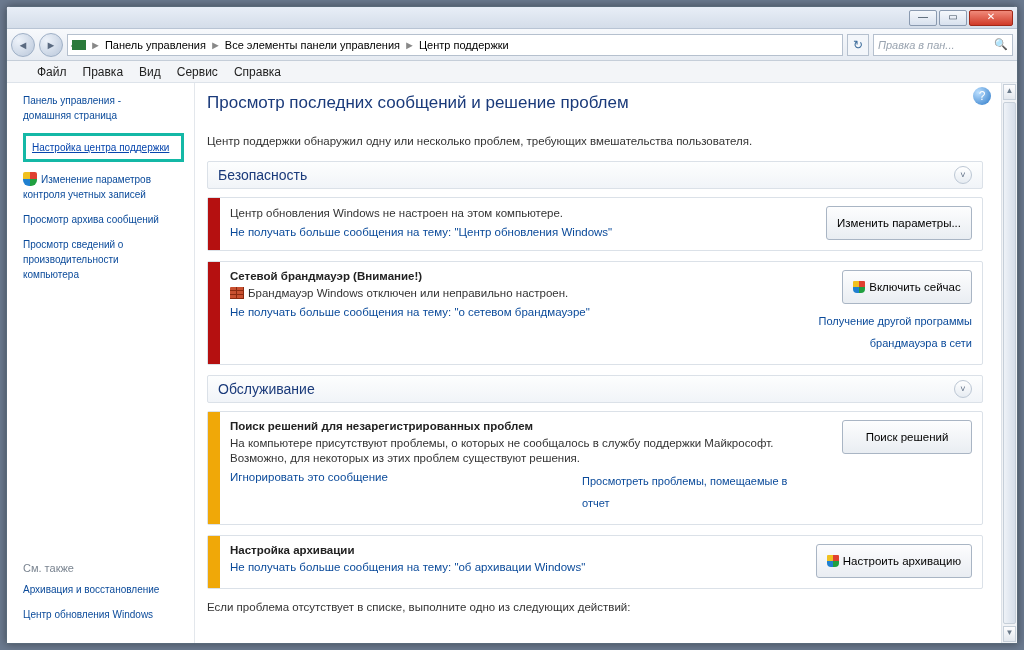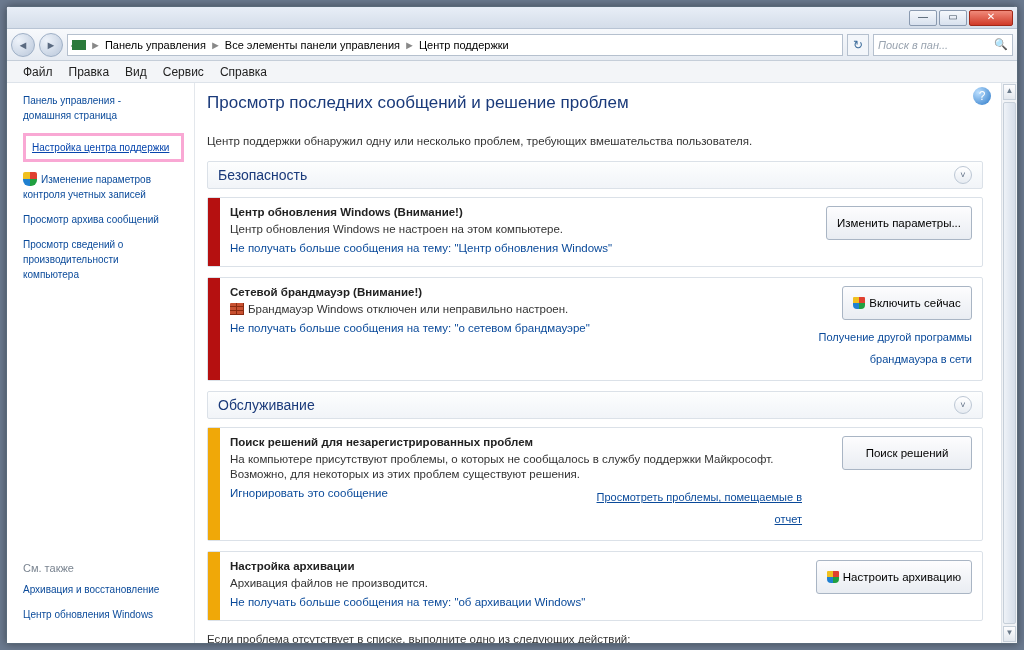--- a/index.html
+++ b/index.html
@@ -14,27 +14,27 @@
   .navrow { height: 32px; background: linear-gradient(#f7f9fc,#e6ebf2); border-bottom: 1px solid #c5ced9; display: flex; align-items: center; padding: 0 4px; gap: 4px; }
   .navbtn { width: 24px; height: 24px; border-radius: 50%; background: radial-gradient(circle at 30% 30%, #eef3fa, #b9c7da); border: 1px solid #9fb0c6; display: flex; align-items: center; justify-content: center; font-size: 11px; color: #5a6a80; }
   .addr { flex: 1; height: 22px; background: #fff; border: 1px solid #b5c0ce; display: flex; align-items: center; padding: 0 4px; gap: 4px; font-size: 11px; }
   .flag { width: 14px; height: 10px; background: #2a7a3a; display: inline-block; position: relative; }
   .flag::after { content:""; position:absolute; left:-4px; top:3px; border:3px solid transparent; border-right-color:#2a7a3a; }
   .crumb-sep { color: #888; }
   .refresh { width: 22px; height: 22px; border: 1px solid #b5c0ce; background: #f3f6fa; display:flex;align-items:center;justify-content:center;color:#3a6a9a;font-size:12px; }
   .searchbox { width: 140px; height: 22px; background: #fff; border: 1px solid #b5c0ce; display: flex; align-items: center; padding: 0 4px; font-size: 11px; color: #9aa4b0; font-style: italic; }
   .searchbox .mag { margin-left: auto; color: #5a7aaa; font-style: normal; }
   
-  .menubar { height: 22px; background: #f3f5f8; border-bottom: 1px solid #dde3ea; display: flex; align-items: stretch; padding: 0 8px; }
+  .menubar { height: 22px; background: #f3f5f8; border-bottom: 1px solid #dde3ea; display: flex; align-items: stretch; padding: 0 22px; }
   .menuitem { padding: 0 8px; line-height: 22px; font-size: 12px; color: #222; cursor: default; }
   
   .body { flex: 1; display: flex; overflow: hidden; background: #fff; }
   .sidebar { width: 188px; padding: 10px 10px 10px 16px; border-right: 1px solid #e3e7ec; overflow: auto; }
   .side-link { display: block; color: #0a4a9a; font-size: 10px; line-height: 15px; margin-bottom: 10px; cursor: pointer; }
-  .side-link.highlight { border: 3px solid #f9a8d4; padding: 4px 6px; color: #0645ad; text-decoration: underline; }
+  .side-link.highlight { border: 3px solid #14b8a6; padding: 4px 6px; color: #0645ad; text-decoration: underline; }
   .side-seealso { margin-top: 280px; }
   .side-heading { color: #7a8490; font-size: 11px; margin-bottom: 8px; }
   .shield-mini { display:inline-block; width:14px; height:14px; vertical-align:-3px; margin-right:4px; background: conic-gradient(#e04030 0 25%, #20a040 0 50%, #2080d0 0 75%, #f0c020 0); border-radius: 2px 2px 6px 6px; }
   
   .main { flex: 1; padding: 10px 18px 10px 12px; overflow: auto; position: relative; }
   .help-icon { position: absolute; right: 10px; top: 4px; width: 18px; height: 18px; border-radius: 50%; background: radial-gradient(circle at 30% 30%, #bde0ff, #2a78c8); color: #fff; font-size: 12px; text-align: center; line-height: 18px; }
   h1.mainhead { font-weight: normal; font-size: 17px; color: #1a3a7a; margin-bottom: 22px; }
   .subtext { font-size: 11.5px; color: #333; margin-bottom: 14px; }
   .section-head { display: flex; align-items: center; background: linear-gradient(#fdfefe,#f1f4f8); border: 1px solid #dbe1e8; border-radius: 2px; padding: 4px 10px; margin-bottom: 8px; }
   .section-head .title { color: #1a3a7a; font-size: 14px; }
@@ -84,21 +84,21 @@
       <span>Панель управления</span>
       <span class="crumb-sep">►</span>
       <span>Все элементы панели управления</span>
       <span class="crumb-sep">►</span>
       <span>Центр поддержки</span>
     </div>
     <div class="refresh">
         <span>↻</span>
       </div>
     <div class="searchbox">
-      <span>Поиск в пан...</span>
+      <span>Правка в пан...</span>
       <span class="mag">🔍</span>
     </div>
   </div>
 
   <div class="menubar">
     <div class="menuitem">Файл</div>
     <div class="menuitem">Правка</div>
     <div class="menuitem">Вид</div>
     <div class="menuitem">Сервис</div>
     <div class="menuitem">Справка</div>
@@ -132,21 +132,20 @@
 
       <div class="section-head">
         <span class="title">Безопасность</span>
         <span class="expander">˅</span>
       </div>
 
       <div class="card">
         <div class="stripe red"></div>
         <div class="inner">
           <div class="content">
-            <div class="ctitle">Центр обновления Windows  (Внимание!)</div>
             <div class="cdesc">Центр обновления Windows не настроен на этом компьютере.</div>
             <div class="clink">Не получать больше сообщения на тему: "Центр обновления Windows"</div>
           </div>
           <div class="actions">
             <div class="btn">
                 <span>Изменить параметры...</span>
               </div>
           </div>
         </div>
       </div>
@@ -175,37 +174,36 @@
       </div>
 
       <div class="card">
         <div class="stripe orange"></div>
         <div class="inner">
           <div class="content">
             <div class="ctitle">Поиск решений для незарегистрированных проблем</div>
             <div class="cdesc">На компьютере присутствуют проблемы, о которых не сообщалось в службу поддержки Майкрософт. Возможно, для некоторых из этих проблем существуют решения.</div>
             <div style="display:flex; justify-content:space-between; gap:20px;">
               <div class="clink">Игнорировать это сообщение</div>
-              <div class="rlink" style="text-align:right; max-width:220px;text-decoration:underline;">Просмотреть проблемы, помещаемые в отчет</div>
+              <div class="rlink" style="text-align:left; max-width:220px;">Просмотреть проблемы, помещаемые в отчет</div>
             </div>
           </div>
           <div class="actions">
             <div class="btn">
                 <span>Поиск решений</span>
               </div>
           </div>
         </div>
       </div>
 
       <div class="card">
         <div class="stripe orange"></div>
         <div class="inner">
           <div class="content">
             <div class="ctitle">Настройка архивации</div>
-            <div class="cdesc">Архивация файлов не производится.</div>
             <div class="clink">Не получать больше сообщения на тему: "об архивации Windows"</div>
           </div>
           <div class="actions">
             <div class="btn">
                 <span class="shield-btn"></span>
                 <span>Настроить архивацию</span>
               </div>
           </div>
         </div>
       </div>

